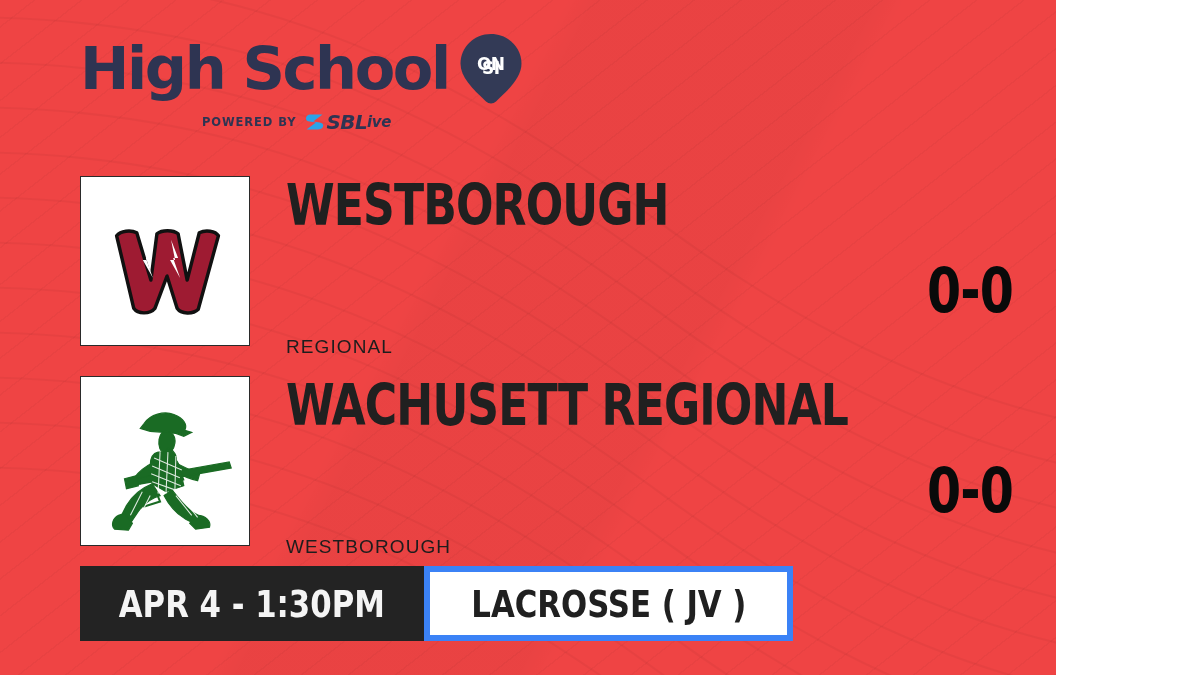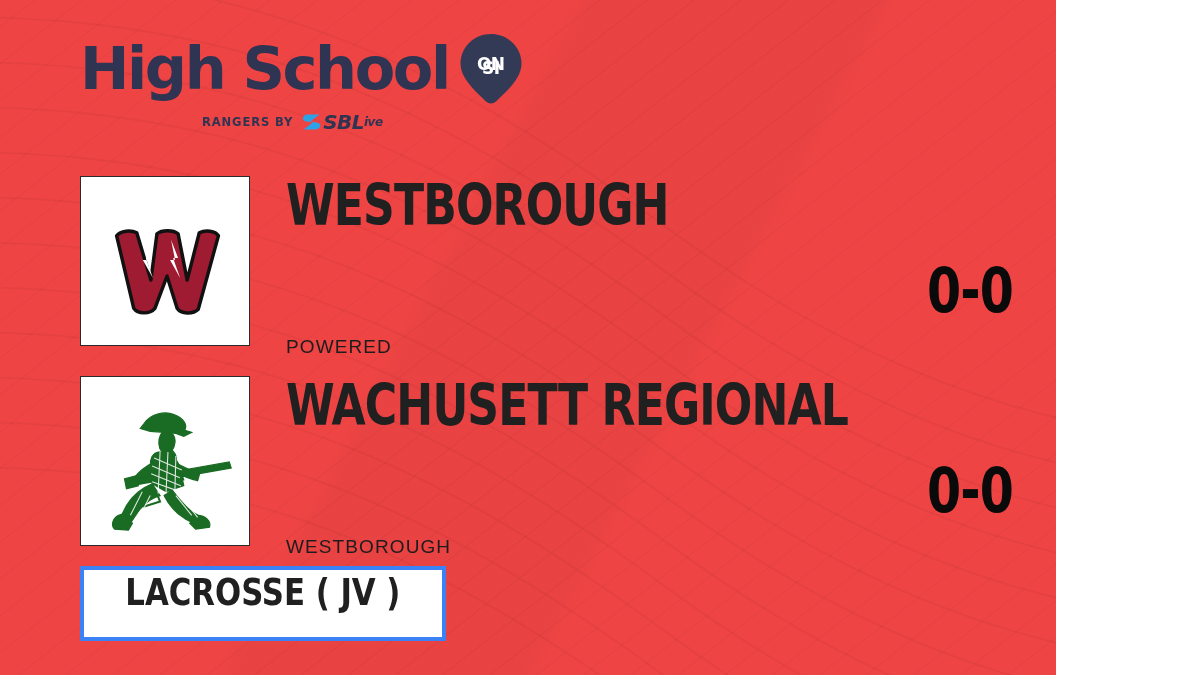--- a/index.html
+++ b/index.html
@@ -90,21 +90,21 @@
   .sblive-bolt { width:19px; height:18px; flex:0 0 auto; }
   .sblive-sbl {
     font-family:"DejaVu Sans", sans-serif;
     font-weight:bold; font-style:italic;
     font-size:20px; letter-spacing:-0.6px;
     color:#2e3452;
   }
   .sblive-ive {
     font-family:"DejaVu Sans", sans-serif;
     font-weight:bold; font-style:italic;
-    font-size:12px; letter-spacing:-0.4px;
+    font-size:15px; letter-spacing:-0.4px;
     color:#2e3452;
     margin-left:-2px;
   }
 
   
   .team { position:absolute; left:80px; }
   .team-1 { top:176px; }
   .team-2 { top:376px; }
 
   .logo-box {
@@ -168,23 +168,23 @@
     font-weight:bold;
     font-size:38px;
     letter-spacing:0px;
     white-space:nowrap;
     transform:scaleX(0.9);
     transform-origin:center;
   }
 
   .footer-sport {
     background:#ffffff;
-    border:4px solid #3b82f6;
+    border:6px solid #3b82f6;
     color:#202020;
-    display:flex; justify-content:center;
+    display:flex; align-items:center; justify-content:center;
     padding:0 26px;
     min-width:348px;
   }
   .footer-sport span {
     font-family:"DejaVu Sans Condensed","DejaVu Sans", sans-serif;
     font-weight:bold;
     font-size:38px;
     letter-spacing:0px;
     white-space:nowrap;
     transform:scaleX(0.9);
@@ -222,21 +222,21 @@
       <div class="brand-wordmark">High School</div>
       <div class="pin">
         <svg viewBox="0 0 64 72" aria-hidden="true">
           <path d="M32 1 C15.0 1 1.5 14.2 1.5 30.6 C1.5 44.0 13.0 55.5 27.0 68.5 C29.8 71.1 34.2 71.1 37.0 68.5 C51.0 55.5 62.5 44.0 62.5 30.6 C62.5 14.2 49.0 1 32 1 Z" fill="#333a56"></path>
         </svg>
         <div class="pin-text">ON</div>
         <div class="pin-text" style="top:27px;">SI</div>
       </div>
     </div>
     <div class="brand-sub">
-      <span class="powered-by">RANGERS BY</span>
+      <span class="powered-by">POWERED BY</span>
       <span class="sblive">
         <svg class="sblive-bolt" viewBox="0 0 19 18" aria-hidden="true">
           <path d="M17.5 1.5 L6.0 1.5 C2.5 1.5 1.0 3.6 1.0 5.4 C1.0 7.2 2.4 8.2 4.6 8.6 L11.0 9.6 L1.5 16.5 L13.2 16.5 C16.6 16.5 18.2 14.5 18.2 12.6 C18.2 10.8 16.8 9.8 14.6 9.4 L8.2 8.4 Z" fill="#2aa3e8"></path>
         </svg>
         <span class="sblive-sbl">SBL</span>
         <span class="sblive-ive">ive</span>
       </span>
     </div>
   </div>
 
@@ -245,21 +245,21 @@
       <svg viewBox="0 0 170 170" aria-hidden="true">
         <g transform="translate(85,88) scale(1.02)">
           <path d="M-48,-28 C-44,-33 -34,-34 -28,-31 L-14,16 L-8,-30 C-3,-34 8,-34 13,-30 L22,16 L34,-31 C40,-34 50,-33 53,-28
                    L33,45 C28,50 16,50 12,44 L2,12 L-10,44 C-15,50 -27,50 -31,44 Z" fill="#9e1b32" stroke="#111111" stroke-width="3.4" stroke-linejoin="round"></path>
           <path d="M-21,-24 L-14,-6 L-19,-6 L-12,14 L-22,-4 L-17,-4 Z" fill="#ffffff"></path>
           <path d="M6,-24 L13,-6 L8,-6 L15,14 L5,-4 L10,-4 Z" fill="#ffffff"></path>
         </g>
       </svg>
     </div>
     <div class="team-name">WESTBOROUGH</div>
-    <div class="team-mascot">POWERED</div>
+    <div class="team-mascot">REGIONAL</div>
   </div>
   <div class="team-record record-1">0-0</div>
 
   <div class="team team-2">
     <div class="logo-box">
       <svg viewBox="0 0 170 170" aria-hidden="true">
         <g fill="#1a6b24" stroke="#1a6b24" stroke-width="1.2">
 
           <path d="M64,47 C70,38 84,34 94,38 C104,42 108,48 105,54 L112,56 L104,60 L96,57 L84,56 L70,55 L60,52 Z"></path>
 
@@ -294,18 +294,21 @@
           <path d="M96,120 L112,140 M104,124 L118,142"></path>
         </g>
       </svg>
     </div>
     <div class="team-name">WACHUSETT REGIONAL</div>
     <div class="team-mascot">WESTBOROUGH</div>
   </div>
   <div class="team-record record-2">0-0</div>
 
   <div class="footer">
+    <div class="footer-when">
+      <span>APR 4 - 1:30PM</span>
+    </div>
     <div class="footer-sport">
       <span>LACROSSE ( JV )</span>
     </div>
   </div>
 
 </div>
 
 </body></html>

